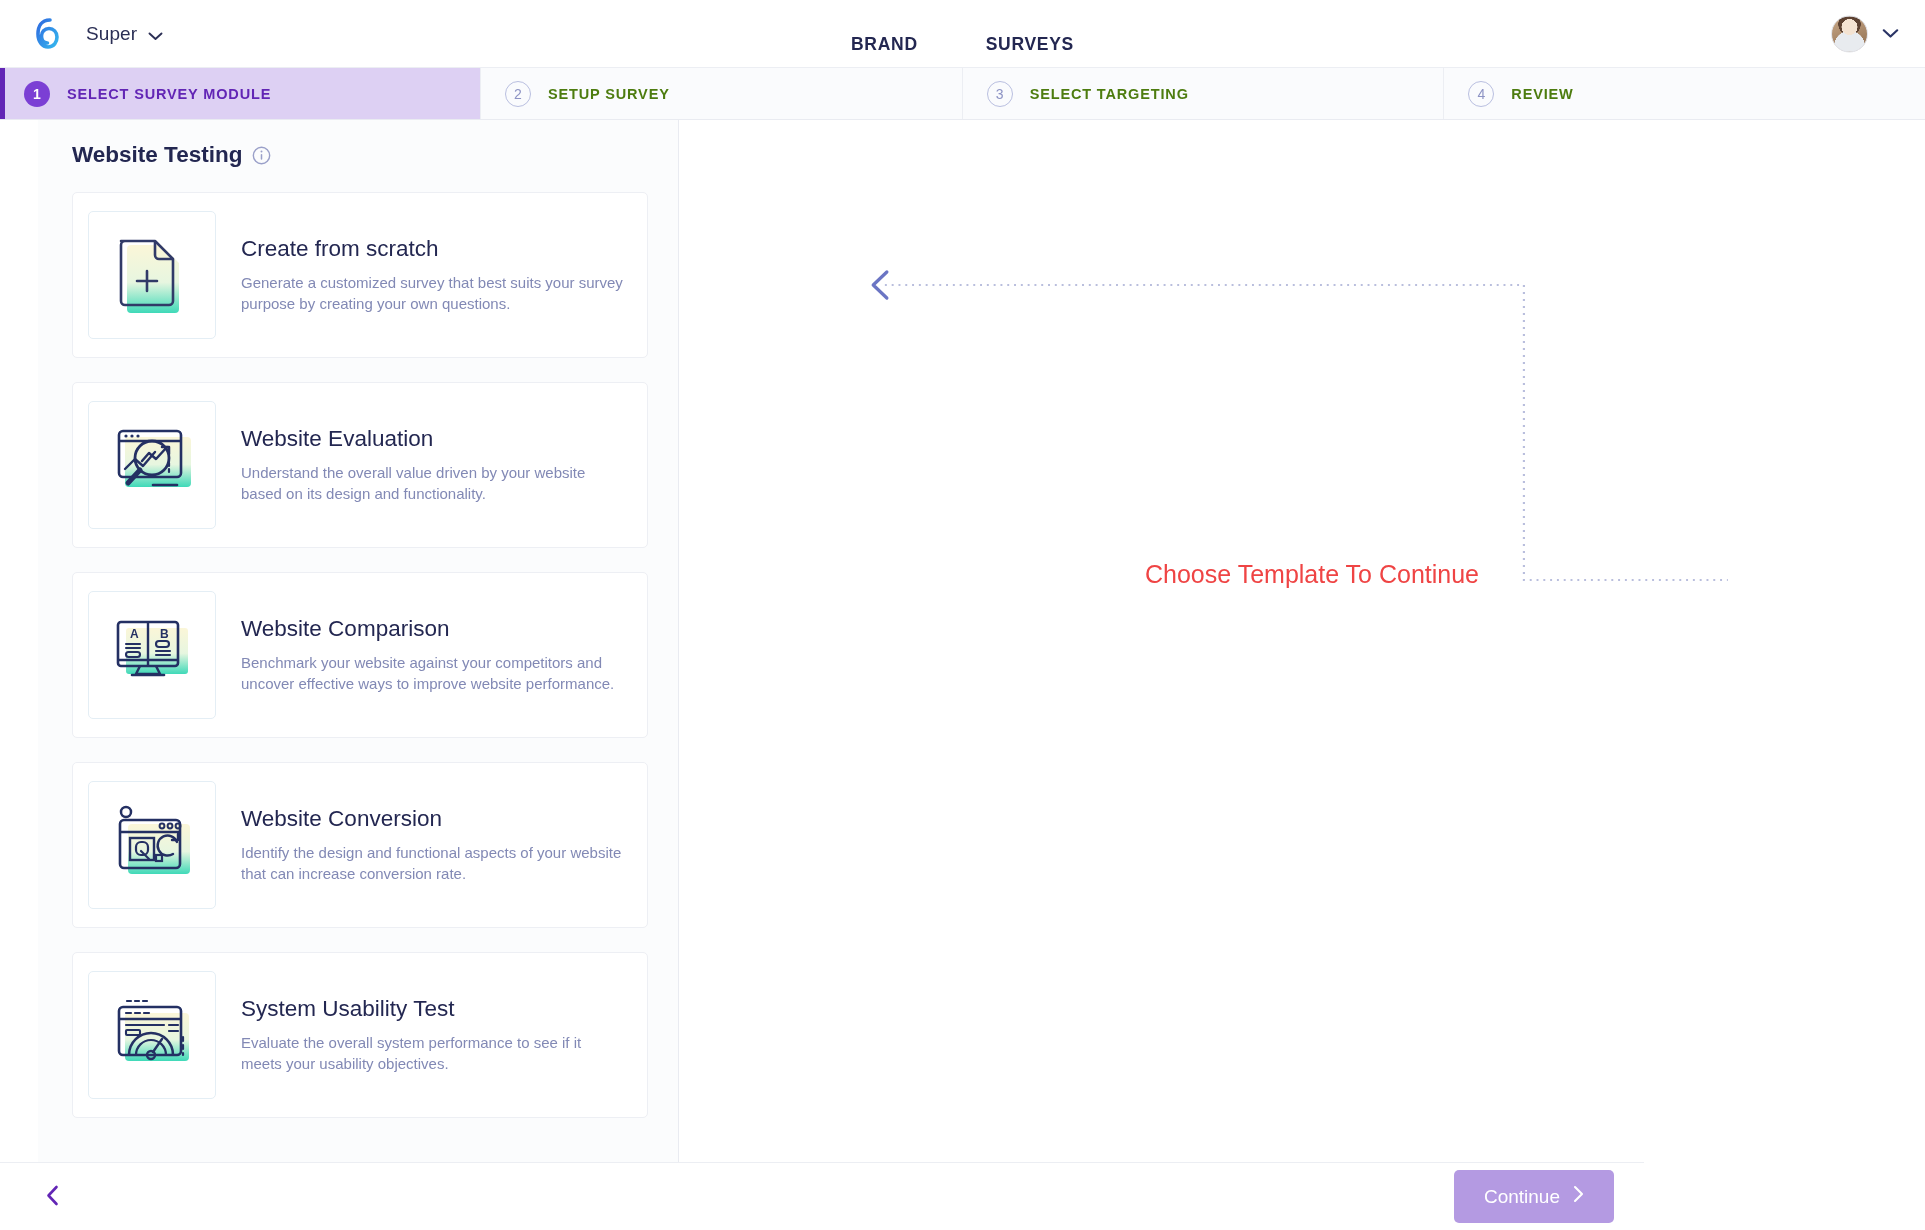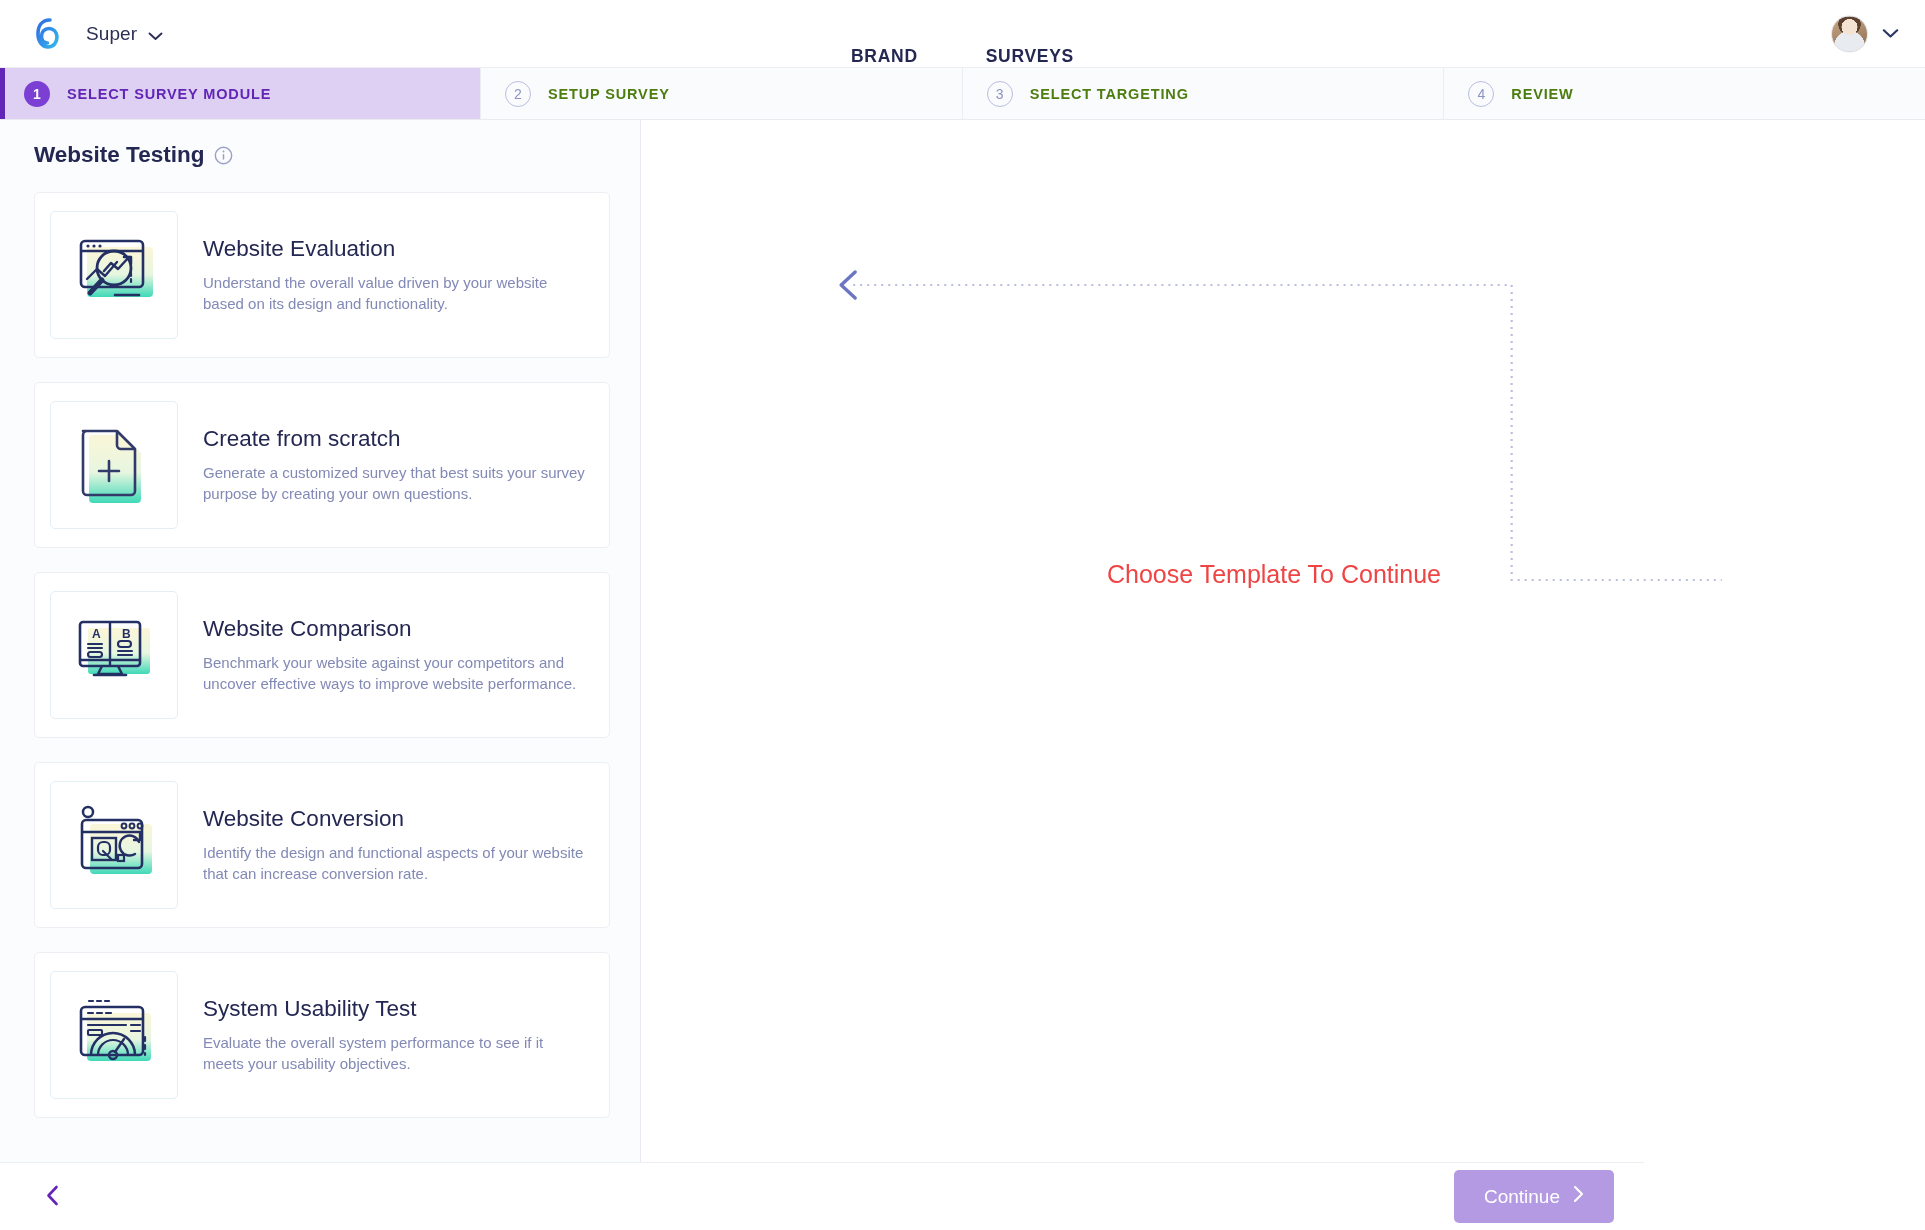--- a/index.html
+++ b/index.html
@@ -23,21 +23,21 @@
   .workspace-select {
     display: flex; align-items: flex-end; gap: 11px;
     cursor: pointer;
   }
   .workspace-name {
     font-size: 19px; color: #2b2f55; letter-spacing: .1px;
   }
   .chev { display: inline-block; }
 
   .nav-tabs {
-    position: absolute; left: 50%; top: 16px; transform: translateX(-50%);
+    position: absolute; left: 50%; top: 4px; transform: translateX(-50%);
     height: 80px; display: flex; align-items: stretch; gap: 16px;
   }
   .nav-tab {
     display: flex; align-items: center; padding: 0 26px;
     font-size: 17.5px; font-weight: bold; letter-spacing: .7px;
     color: #232751; cursor: pointer; position: relative;
   }
   .nav-tab.active::after {
     content: ""; position: absolute; left: 14px; right: 14px; bottom: 0;
     height: 5px; background: #25c9a4; border-radius: 3px 3px 0 0;
@@ -93,20 +93,21 @@
 
   
   .body-wrap { display: flex; height: 1110px; }
 
   .left-pane {
     width: 641px; flex: 0 0 641px;
     background: #fbfcfd;
     border-right: 1px solid #e9ebf1;
     padding: 22px 30px 0 34px;
     overflow: hidden;
+    margin-left: 38px;
   }
   .section-head {
     display: flex; align-items: center; gap: 10px;
     margin-bottom: 24px;
   }
   .section-title {
     font-size: 22.5px; font-weight: bold; color: #232751;
   }
   .info-icon { width: 19px; height: 19px; display: block; }
 
@@ -244,20 +245,42 @@
 
     <div class="section-head">
       <div class="section-title">Website Testing</div>
       <span>
         <svg class="info-icon" viewBox="0 0 20 20">
           <circle cx="10" cy="10" r="8.6" fill="none" stroke="#9aa0c9" stroke-width="1.5"></circle>
           <circle cx="10" cy="5.9" r="1.05" fill="#9aa0c9"></circle>
           <rect x="9.2" y="8.3" width="1.6" height="6.2" rx=".8" fill="#9aa0c9"></rect>
         </svg>
       </span>
+    </div>
+
+    <div class="card">
+      <div class="icon-box">
+        <svg width="74" height="84" viewBox="0 0 74 84">
+          <defs>
+            <linearGradient id="g1" x1="0" y1="0" x2="0" y2="1">
+              <stop offset="0%" stop-color="#fbf6d8"></stop>
+              <stop offset="55%" stop-color="#e7f6e0"></stop>
+              <stop offset="100%" stop-color="#3fd9b8"></stop>
+            </linearGradient>
+          </defs>
+          <path d="M12 12 h34 l18 18 v46 a4 4 0 0 1 -4 4 h-44 a4 4 0 0 1 -4 -4 v-60 a4 4 0 0 1 4 -4 z" fill="url(#g1)"></path>
+          <path d="M6 8 h34 l18 18 v42 a4 4 0 0 1 -4 4 h-44 a4 4 0 0 1 -4 -4 v-56 a4 4 0 0 1 4 -4 z" fill="none" stroke="#313a68" stroke-width="2.6" stroke-linejoin="round"></path>
+          <path d="M40 8 v14 a4 4 0 0 0 4 4 h14" fill="none" stroke="#313a68" stroke-width="2.6" stroke-linejoin="round"></path>
+          <path d="M32 38 v20 M22 48 h20" fill="none" stroke="#313a68" stroke-width="2.6" stroke-linecap="round"></path>
+        </svg>
+      </div>
+      <div class="card-text">
+        <div class="card-title">Create from scratch</div>
+        <div class="card-desc">Generate a customized survey that best suits your survey purpose by creating your own questions.</div>
+      </div>
     </div>
 
     <div class="card">
       <div class="icon-box">
         <svg width="86" height="84" viewBox="0 0 86 84">
           <defs>
             <linearGradient id="g2" x1="0" y1="0" x2="0" y2="1">
               <stop offset="0%" stop-color="#fbf6d8"></stop>
               <stop offset="55%" stop-color="#e7f6e0"></stop>
               <stop offset="100%" stop-color="#3fd9b8"></stop>
@@ -279,42 +302,20 @@
         </svg>
       </div>
       <div class="card-text">
         <div class="card-title">Website Evaluation</div>
         <div class="card-desc">Understand the overall value driven by your website based on its design and functionality.</div>
       </div>
     </div>
 
     <div class="card">
       <div class="icon-box">
-        <svg width="74" height="84" viewBox="0 0 74 84">
-          <defs>
-            <linearGradient id="g1" x1="0" y1="0" x2="0" y2="1">
-              <stop offset="0%" stop-color="#fbf6d8"></stop>
-              <stop offset="55%" stop-color="#e7f6e0"></stop>
-              <stop offset="100%" stop-color="#3fd9b8"></stop>
-            </linearGradient>
-          </defs>
-          <path d="M12 12 h34 l18 18 v46 a4 4 0 0 1 -4 4 h-44 a4 4 0 0 1 -4 -4 v-60 a4 4 0 0 1 4 -4 z" fill="url(#g1)"></path>
-          <path d="M6 8 h34 l18 18 v42 a4 4 0 0 1 -4 4 h-44 a4 4 0 0 1 -4 -4 v-56 a4 4 0 0 1 4 -4 z" fill="none" stroke="#313a68" stroke-width="2.6" stroke-linejoin="round"></path>
-          <path d="M40 8 v14 a4 4 0 0 0 4 4 h14" fill="none" stroke="#313a68" stroke-width="2.6" stroke-linejoin="round"></path>
-          <path d="M32 38 v20 M22 48 h20" fill="none" stroke="#313a68" stroke-width="2.6" stroke-linecap="round"></path>
-        </svg>
-      </div>
-      <div class="card-text">
-        <div class="card-title">Create from scratch</div>
-        <div class="card-desc">Generate a customized survey that best suits your survey purpose by creating your own questions.</div>
-      </div>
-    </div>
-
-    <div class="card">
-      <div class="icon-box">
         <svg width="84" height="82" viewBox="0 0 84 82">
           <defs>
             <linearGradient id="g3" x1="0" y1="0" x2="0" y2="1">
               <stop offset="0%" stop-color="#fbf6d8"></stop>
               <stop offset="55%" stop-color="#e7f6e0"></stop>
               <stop offset="100%" stop-color="#3fd9b8"></stop>
             </linearGradient>
           </defs>
           <rect x="16" y="14" width="62" height="46" rx="3" fill="url(#g3)"></rect>
           <rect x="8" y="8" width="60" height="44" rx="3" fill="none" stroke="#243063" stroke-width="2.6"></rect>

